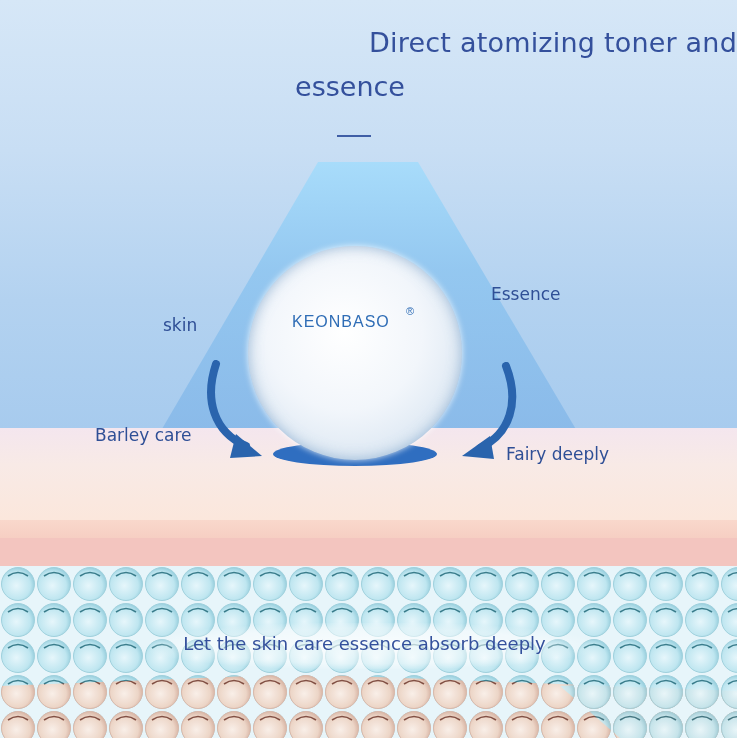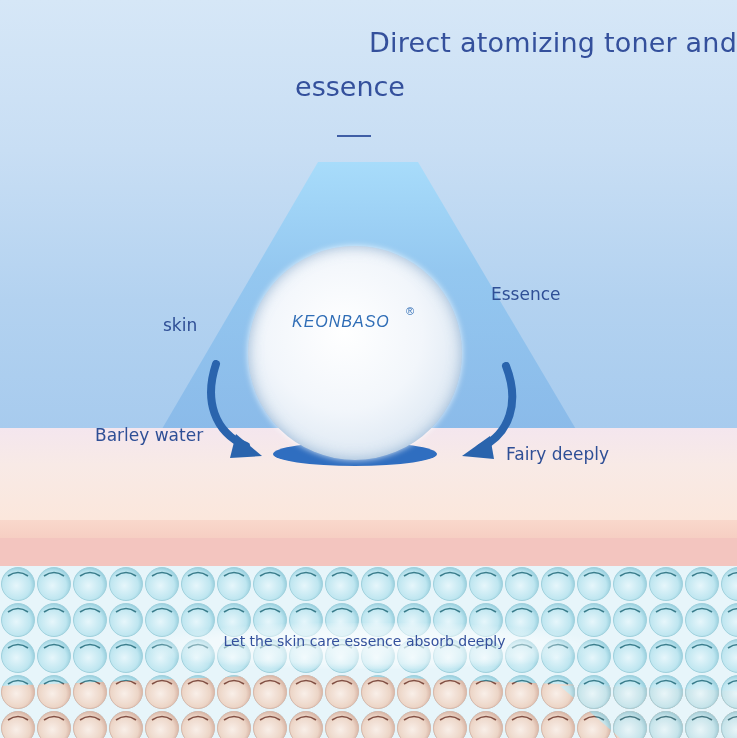--- a/index.html
+++ b/index.html
@@ -17,25 +17,25 @@
   .title { position: absolute; left: 0; top: 22px; width: 737px; text-align: right; color: #34509c;
            font-family: "DejaVu Sans", sans-serif; font-size: 27px; line-height: 42px; letter-spacing: 0.2px; }
   .title-line2 { position: absolute; left: 0; top: 66px; width: 700px; text-align: center; color: #34509c;
            font-size: 27px; line-height: 42px; }
   .title-dash { position: absolute; left: 337px; top: 135px; width: 34px; height: 2px; background: #3f5ea6; }
   .label { position: absolute; color: #2f4f96; font-family: "DejaVu Sans", sans-serif; font-size: 17px; white-space: nowrap; }
   .sphere { position: absolute; left: 248px; top: 246px; width: 214px; height: 214px; border-radius: 50%;
            background: radial-gradient(circle at 45% 40%, #ffffff 0%, #f2f6fb 45%, #dde8f3 75%, #b9cde3 92%, #e9f1f9 100%);
            box-shadow: inset 0 0 14px rgba(120,160,200,0.7), 0 0 6px rgba(255,255,255,0.8); }
   .sphere-brand { position: absolute; left: 292px; top: 313px; color: #2f6db6; font-family: "Liberation Sans", sans-serif;
-           font-size: 16px; letter-spacing: 1px; font-style: italic; }
+           font-size: 16px; letter-spacing: 1px; }
   .sphere-reg { position: absolute; left: 406px; top: 305px; color: #2f6db6; font-family: "Liberation Sans", sans-serif; font-size: 11px; }
   .sphere-text { position: absolute; left: 298px; top: 338px; color: #111; font-family: "Liberation Sans", sans-serif; font-size: 27px; }
   .bottom-caption { position: absolute; left: 0; top: 633px; width: 729px; text-align: center; color: #34509c;
-           font-size: 14px; }
+           font-size: 18px; }
   .caption-band { position: absolute; left: 150px; top: 623px; width: 440px; height: 46px;
            background: radial-gradient(ellipse at center, rgba(255,255,255,0.75) 0%, rgba(255,255,255,0.4) 55%, rgba(255,255,255,0) 75%); }
   svg { display: block; }
 </style>
 </head>
 <body>
 
 <div class="canvas">
   <div class="sky"></div>
 
@@ -101,15 +101,15 @@
     <polygon points="36,74 62,96 30,98" fill="#2a64ad"></polygon>
   </svg>
 
   <svg style="position:absolute;left:456px;top:362px;" width="70" height="100" viewBox="0 0 70 100">
     <path d="M50 4 C64 40 54 72 24 86" stroke="#2a64ad" stroke-width="8" fill="none" stroke-linecap="round"></path>
     <polygon points="34,74 6,94 38,97" fill="#2a64ad"></polygon>
   </svg>
 
   <div class="label" style="left:163px;top:315px;">skin</div>
   <div class="label" style="left:491px;top:284px;">Essence</div>
-  <div class="label" style="left:95px;top:425px;">Barley water</div>
+  <div class="label" style="left:95px;top:425px;">Barley care</div>
   <div class="label" style="left:506px;top:444px;">Fairy deeply</div>
 </div>
 
 </body></html>

